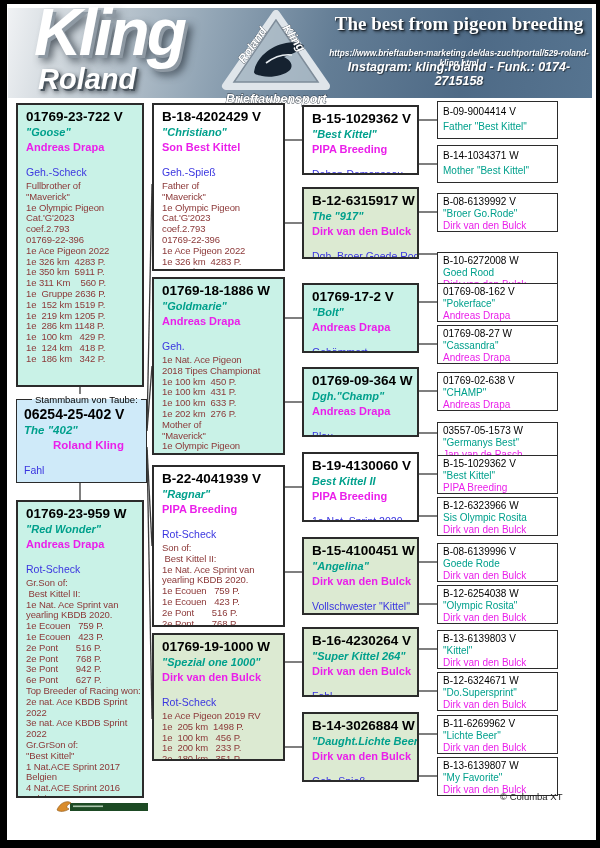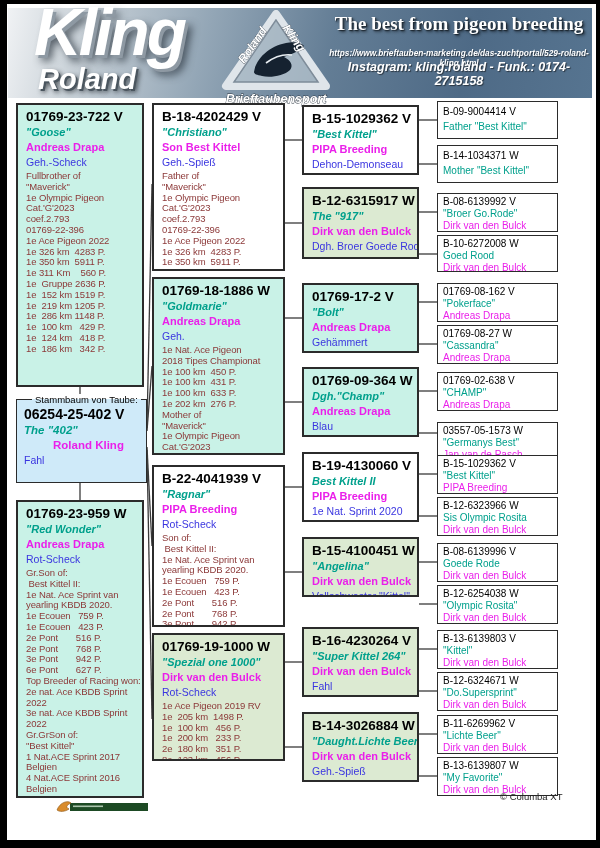--- a/index.html
+++ b/index.html
@@ -28,21 +28,21 @@
     font-size:12.5px; font-weight:bold; font-style:italic; color:#fff; text-shadow:1px 1px 1px #2a3540; }
 
   
   .box { position:absolute; border:2px solid #2b2b2b; background:#fff; padding:5px 2px 2px 8px; overflow:hidden; }
   .bg-cyan { background:#c9f2e7; }
   .bg-green { background:#dcead2; }
   .bg-lav  { background:#e9e6f8;margin-top:8px; }
   .ring { font-size:13.5px; line-height:14px; font-weight:bold; color:#000; white-space:nowrap; }
   .name { margin-top:2px; font-size:11px; line-height:13px; font-weight:bold; font-style:italic; color:#00a08c; white-space:nowrap; }
   .breeder { margin-top:2px; font-size:11px; line-height:13px; font-weight:bold; color:#ea1fea; white-space:nowrap; }
-  .colorline { margin-top:2px; font-size:10.5px; line-height:13px; color:#3a35e0; white-space:nowrap; }
+  .colorline { margin-top:12px; font-size:10.5px; line-height:13px; color:#3a35e0; white-space:nowrap; }
   .notes { margin-top:2px; font-size:9.5px; line-height:10.8px; color:#8c3838; white-space:pre; letter-spacing:-0.1px; }
 
   
   .subject-fs { position:absolute; border:1.5px solid #2b2b2b; background:#cfeaf9; padding:1px 2px 2px 7px; }
   .subject-fs legend { font-size:9.5px; color:#000; padding:0 3px; margin-left:8px; background:transparent; }
   .subject-fs .ring { font-size:14px; line-height:16px; }
   .subject-fs .name { font-size:11.5px; }
   .subject-fs .breeder { font-size:11.5px;margin-left:29px; }
 
   
@@ -269,21 +269,21 @@
     <div class="name">Dgh."Champ"</div>
     <div class="breeder">Andreas Drapa</div>
     <div class="colorline">Blau</div>
   </div>
   <div class="box" style="left:302px;top:452px;width:117px;height:70px">
     <div class="ring">B-19-4130060 V</div>
     <div class="name">Best Kittel II</div>
     <div class="breeder">PIPA Breeding</div>
     <div class="colorline">1e Nat. Sprint 2020</div>
   </div>
-  <div class="box bg-green" style="left:302px;top:537px;width:117px;height:60px">
+  <div class="box bg-green" style="left:302px;top:537px;width:117px;height:78px">
     <div class="ring">B-15-4100451 W</div>
     <div class="name">"Angelina"</div>
     <div class="breeder">Dirk van den Bulck</div>
     <div class="colorline">Vollschwester "Kittel"</div>
   </div>
   <div class="box bg-green" style="left:302px;top:627px;width:117px;height:70px">
     <div class="ring">B-16-4230264 V</div>
     <div class="name">"Super Kittel 264"</div>
     <div class="breeder">Dirk van den Bulck</div>
     <div class="colorline">Fahl</div>
@@ -301,21 +301,21 @@
   </div>
   <div class="sbox two" style="left:437px;top:145px;width:121px;height:38px">
     <div class="s-ring">B-14-1034371 W</div>
     <div class="s-name">Mother "Best Kittel"</div>
   </div>
   <div class="sbox bg-green" style="left:437px;top:193px;width:121px;height:39px">
     <div class="s-ring">B-08-6139992 V</div>
     <div class="s-name">"Broer Go.Rode"</div>
     <div class="s-breeder">Dirk van den Bulck</div>
   </div>
-  <div class="sbox bg-green" style="left:437px;top:235px;width:121px;height:37px">
+  <div class="sbox bg-green" style="left:437px;top:252px;width:121px;height:37px">
     <div class="s-ring">B-10-6272008 W</div>
     <div class="s-name">Goed Rood</div>
     <div class="s-breeder">Dirk van den Bulck</div>
   </div>
   <div class="sbox bg-cyan" style="left:437px;top:283px;width:121px;height:39px">
     <div class="s-ring">01769-08-162 V</div>
     <div class="s-name">"Pokerface"</div>
     <div class="s-breeder">Andreas Drapa</div>
   </div>
   <div class="sbox bg-cyan" style="left:437px;top:325px;width:121px;height:39px">

